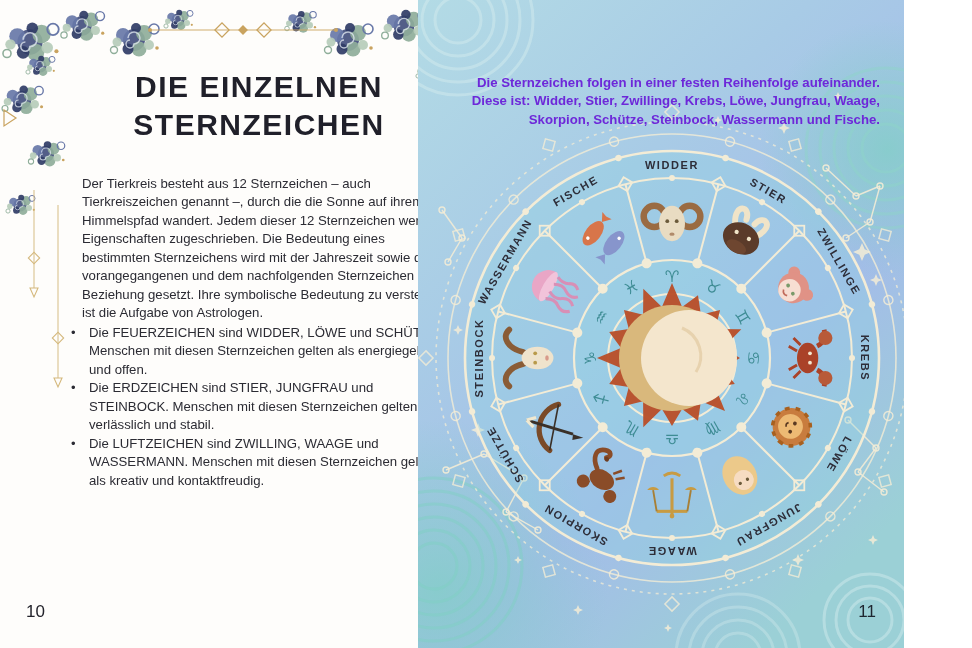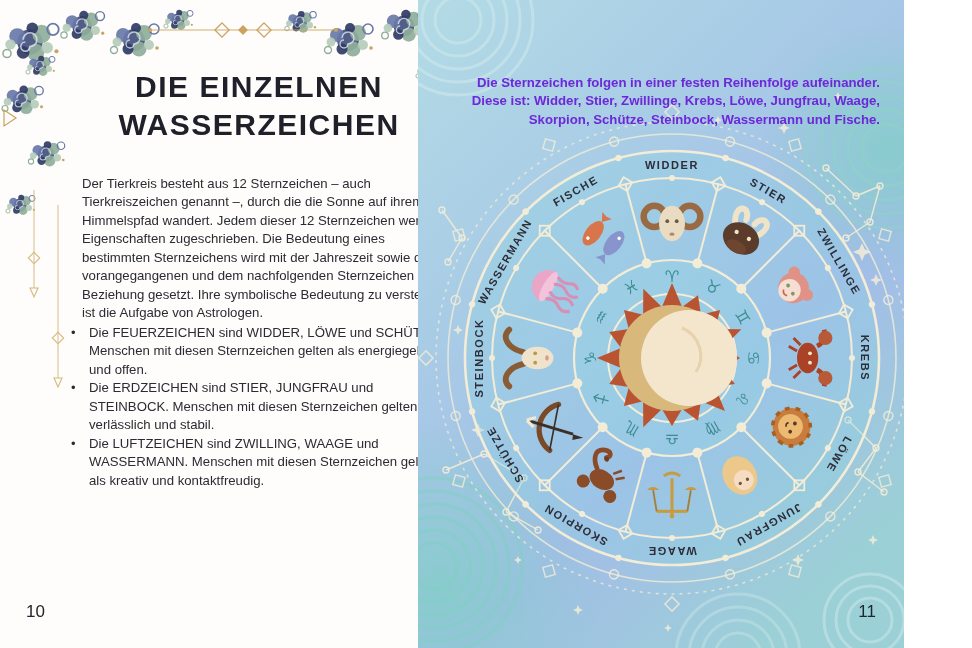--- a/index.html
+++ b/index.html
@@ -298,21 +298,21 @@
           <rect x="428" y="250" width="8" height="8" transform="rotate(45 432 254)" fill="none" stroke="#d4b87c" stroke-width="1.1"></rect>
           <path d="M428,296 L432,305 L436,296 Z" fill="none" stroke="#d4b87c" stroke-width="1.1"></path>
           <path d="M4,110 L16,118 L4,126 Z" fill="none" stroke="#c9a35f" stroke-width="1.2"></path>
           <path d="M482,110 L470,118 L482,126 Z" fill="none" stroke="#c9a35f" stroke-width="1.2"></path>
         </g>
       </svg>
 
     <div class="left-content">
       <h1 class="book-title">
         <span>DIE EINZELNEN</span><br>
-        <span>WASSERZEICHEN</span>
+        <span>STERNZEICHEN</span>
       </h1>
       <p class="body-par par-intro">Der Tierkreis besteht aus 12 Sternzeichen – auch Tierkreiszeichen genannt –, durch die die Sonne auf ihrem Himmelspfad wandert. Jedem dieser 12 Sternzeichen werden Eigenschaften zugeschrieben. Die Bedeutung eines bestimmten Sternzeichens wird mit der Jahreszeit sowie dem vorangegangenen und dem nachfolgenden Sternzeichen in Beziehung gesetzt. Ihre symbolische Bedeutung zu verstehen, ist die Aufgabe von Astrologen.</p>
       <ul class="bullet-list">
         <li>Die FEUERZEICHEN sind WIDDER, LÖWE und SCHÜTZE. Menschen mit diesen Sternzeichen gelten als energiegeladen und offen.</li>
         <li>Die ERDZEICHEN sind STIER, JUNGFRAU und STEINBOCK. Menschen mit diesen Sternzeichen gelten als verlässlich und stabil.</li>
         <li>Die LUFTZEICHEN sind ZWILLING, WAAGE und WASSERMANN. Menschen mit diesen Sternzeichen gelten als kreativ und kontaktfreudig.</li>
       </ul>
     </div>
 
     <div class="page-number pn-left">10</div>

